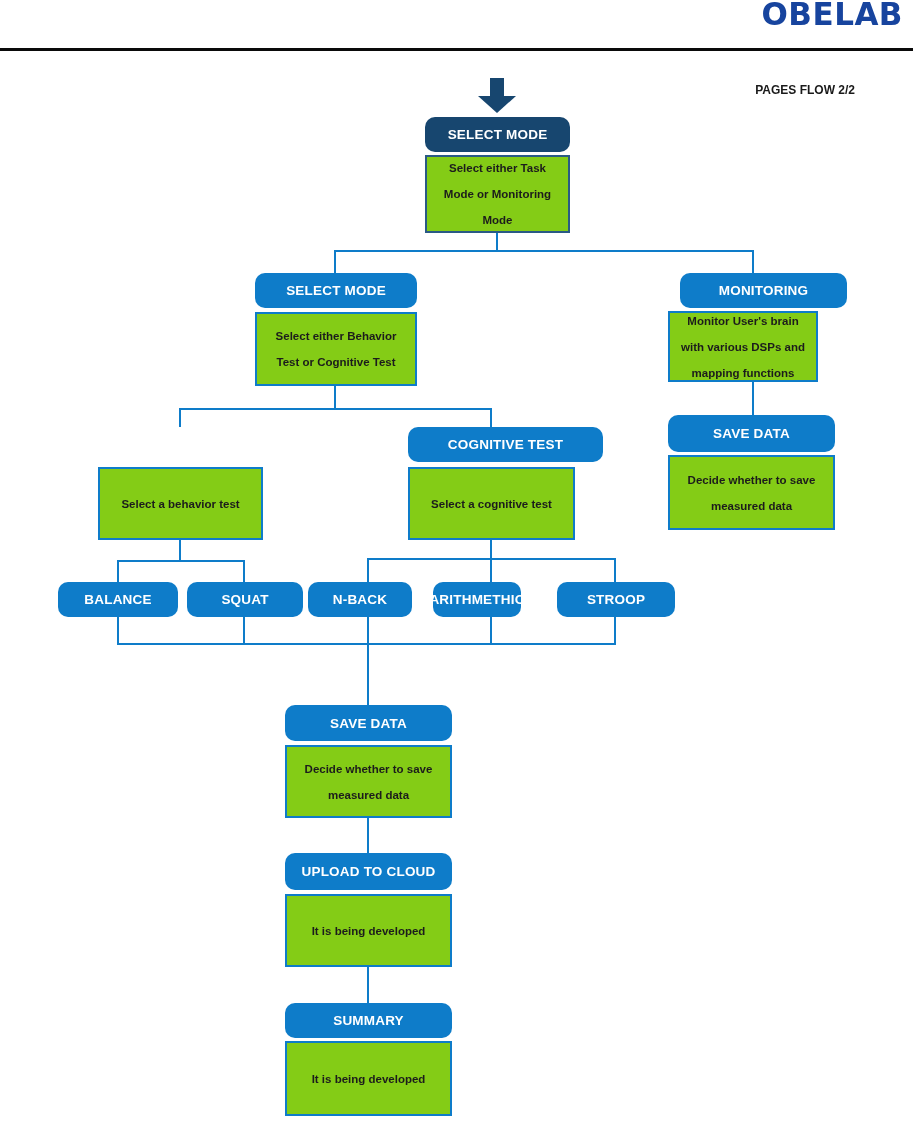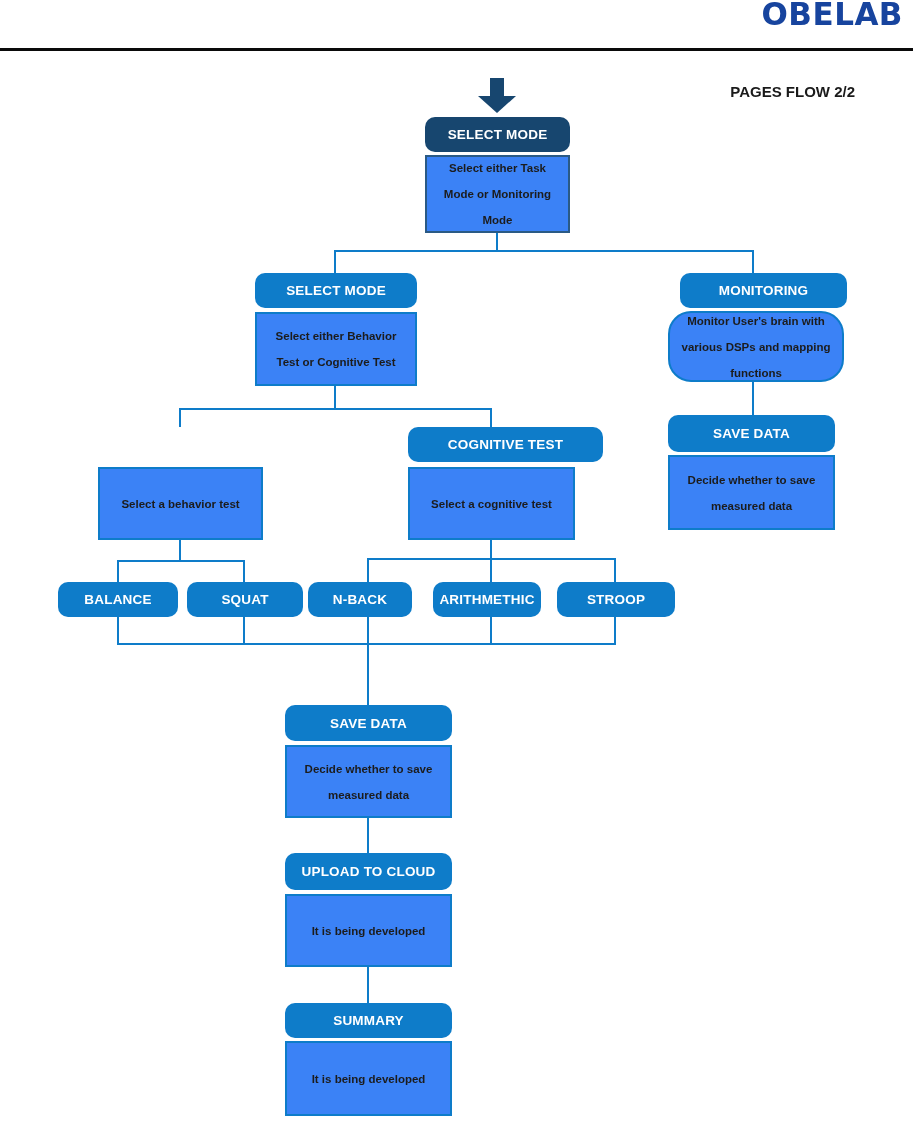--- a/index.html
+++ b/index.html
@@ -12,38 +12,38 @@
     position:absolute; top:-4px; right:10px;
     font-size:31px; font-weight:900; letter-spacing:0.5px;
     color:#17449e; font-family:"DejaVu Sans", sans-serif;
     transform:scaleY(1.02);
   }
   .rule {
     position:absolute; top:48px; left:0; width:913px; height:3px; background:#0a0a0a;
   }
   .pages-flow {
     position:absolute; top:83px; right:58px;
-    font-size:15px; font-weight:bold; color:#1a1a1a;
+    font-size:12px; font-weight:bold; color:#1a1a1a;
   }
   .arrow-shaft {
     position:absolute; left:490px; top:78px; width:14px; height:20px; background:#17466f;
   }
   .arrow-head {
     position:absolute; left:478px; top:96px; width:0; height:0;
     border-left:19px solid transparent; border-right:19px solid transparent;
     border-top:17px solid #17466f;
   }
   .hdr {
     position:absolute; background:#0e7cc9; color:#ffffff;
     font-size:13.5px; font-weight:bold; letter-spacing:0.2px;
     display:flex; align-items:center; justify-content:center; text-align:center;border-radius:10px;
   }
   .hdr.navy { background:#17466f; }
   .desc {
-    position:absolute; background:#3b82f6; border:2px solid #0e7cc9;
+    position:absolute; background:#84cc16; border:2px solid #0e7cc9;
     color:#1c1c1c; font-size:11.5px; font-weight:bold;
     display:flex; align-items:center; justify-content:center; text-align:center;
     line-height:26px; padding:4px 8px;
   }
   .desc.navy { border-color:#2a5a85; }
   .line { position:absolute; background:#0e7cc9; }
 </style>
 </head>
 <body>
 
@@ -61,21 +61,21 @@
 
   <div class="line" style="left:496px; top:233px; width:2px; height:17px;"></div>
   <div class="line" style="left:334px; top:250px; width:420px; height:2px;"></div>
   <div class="line" style="left:334px; top:250px; width:2px; height:23px;"></div>
   <div class="line" style="left:752px; top:250px; width:2px; height:23px;"></div>
 
   <div class="hdr" style="left:255px; top:273px; width:162px; height:35px;">SELECT MODE</div>
   <div class="desc" style="left:255px; top:312px; width:162px; height:74px;">Select either Behavior Test or Cognitive Test</div>
 
   <div class="hdr" style="left:668px; top:273px; width:167px; height:35px;margin-left:12px;">MONITORING</div>
-  <div class="desc" style="left:668px; top:311px; width:176px; height:71px;border-radius:23px;">Monitor User's brain with various DSPs and mapping functions</div>
+  <div class="desc" style="left:668px; top:311px; width:150px; height:71px;">Monitor User's brain with various DSPs and mapping functions</div>
   <div class="line" style="left:752px; top:382px; width:2px; height:33px;"></div>
   <div class="hdr" style="left:668px; top:415px; width:167px; height:37px;">SAVE DATA</div>
   <div class="desc" style="left:668px; top:455px; width:167px; height:75px;">Decide whether to save measured data</div>
 
   <div class="line" style="left:334px; top:386px; width:2px; height:22px;"></div>
   <div class="line" style="left:179px; top:408px; width:313px; height:2px;"></div>
   <div class="line" style="left:179px; top:408px; width:2px; height:19px;"></div>
   <div class="line" style="left:490px; top:408px; width:2px; height:19px;"></div>
 
   <div class="desc" style="left:98px; top:467px; width:165px; height:73px;">Select a behavior test</div>
@@ -89,21 +89,21 @@
 
   <div class="line" style="left:490px; top:540px; width:2px; height:18px;"></div>
   <div class="line" style="left:367px; top:558px; width:249px; height:2px;"></div>
   <div class="line" style="left:367px; top:558px; width:2px; height:24px;"></div>
   <div class="line" style="left:490px; top:558px; width:2px; height:24px;"></div>
   <div class="line" style="left:614px; top:558px; width:2px; height:24px;"></div>
 
   <div class="hdr" style="left:58px; top:582px; width:120px; height:35px;">BALANCE</div>
   <div class="hdr" style="left:187px; top:582px; width:116px; height:35px;">SQUAT</div>
   <div class="hdr" style="left:308px; top:582px; width:104px; height:35px;">N-BACK</div>
-  <div class="hdr" style="left:433px; top:582px; width:108px; height:35px;">ARITHMETHIC</div>
+  <div class="hdr" style="left:433px; top:582px; width:88px; height:35px;">ARITHMETHIC</div>
   <div class="hdr" style="left:557px; top:582px; width:118px; height:35px;">STROOP</div>
 
   <div class="line" style="left:117px; top:617px; width:2px; height:28px;"></div>
   <div class="line" style="left:243px; top:617px; width:2px; height:28px;"></div>
   <div class="line" style="left:367px; top:617px; width:2px; height:88px;"></div>
   <div class="line" style="left:490px; top:617px; width:2px; height:28px;"></div>
   <div class="line" style="left:614px; top:617px; width:2px; height:28px;"></div>
   <div class="line" style="left:117px; top:643px; width:499px; height:2px;"></div>
 
   <div class="hdr" style="left:285px; top:705px; width:167px; height:36px;">SAVE DATA</div>

